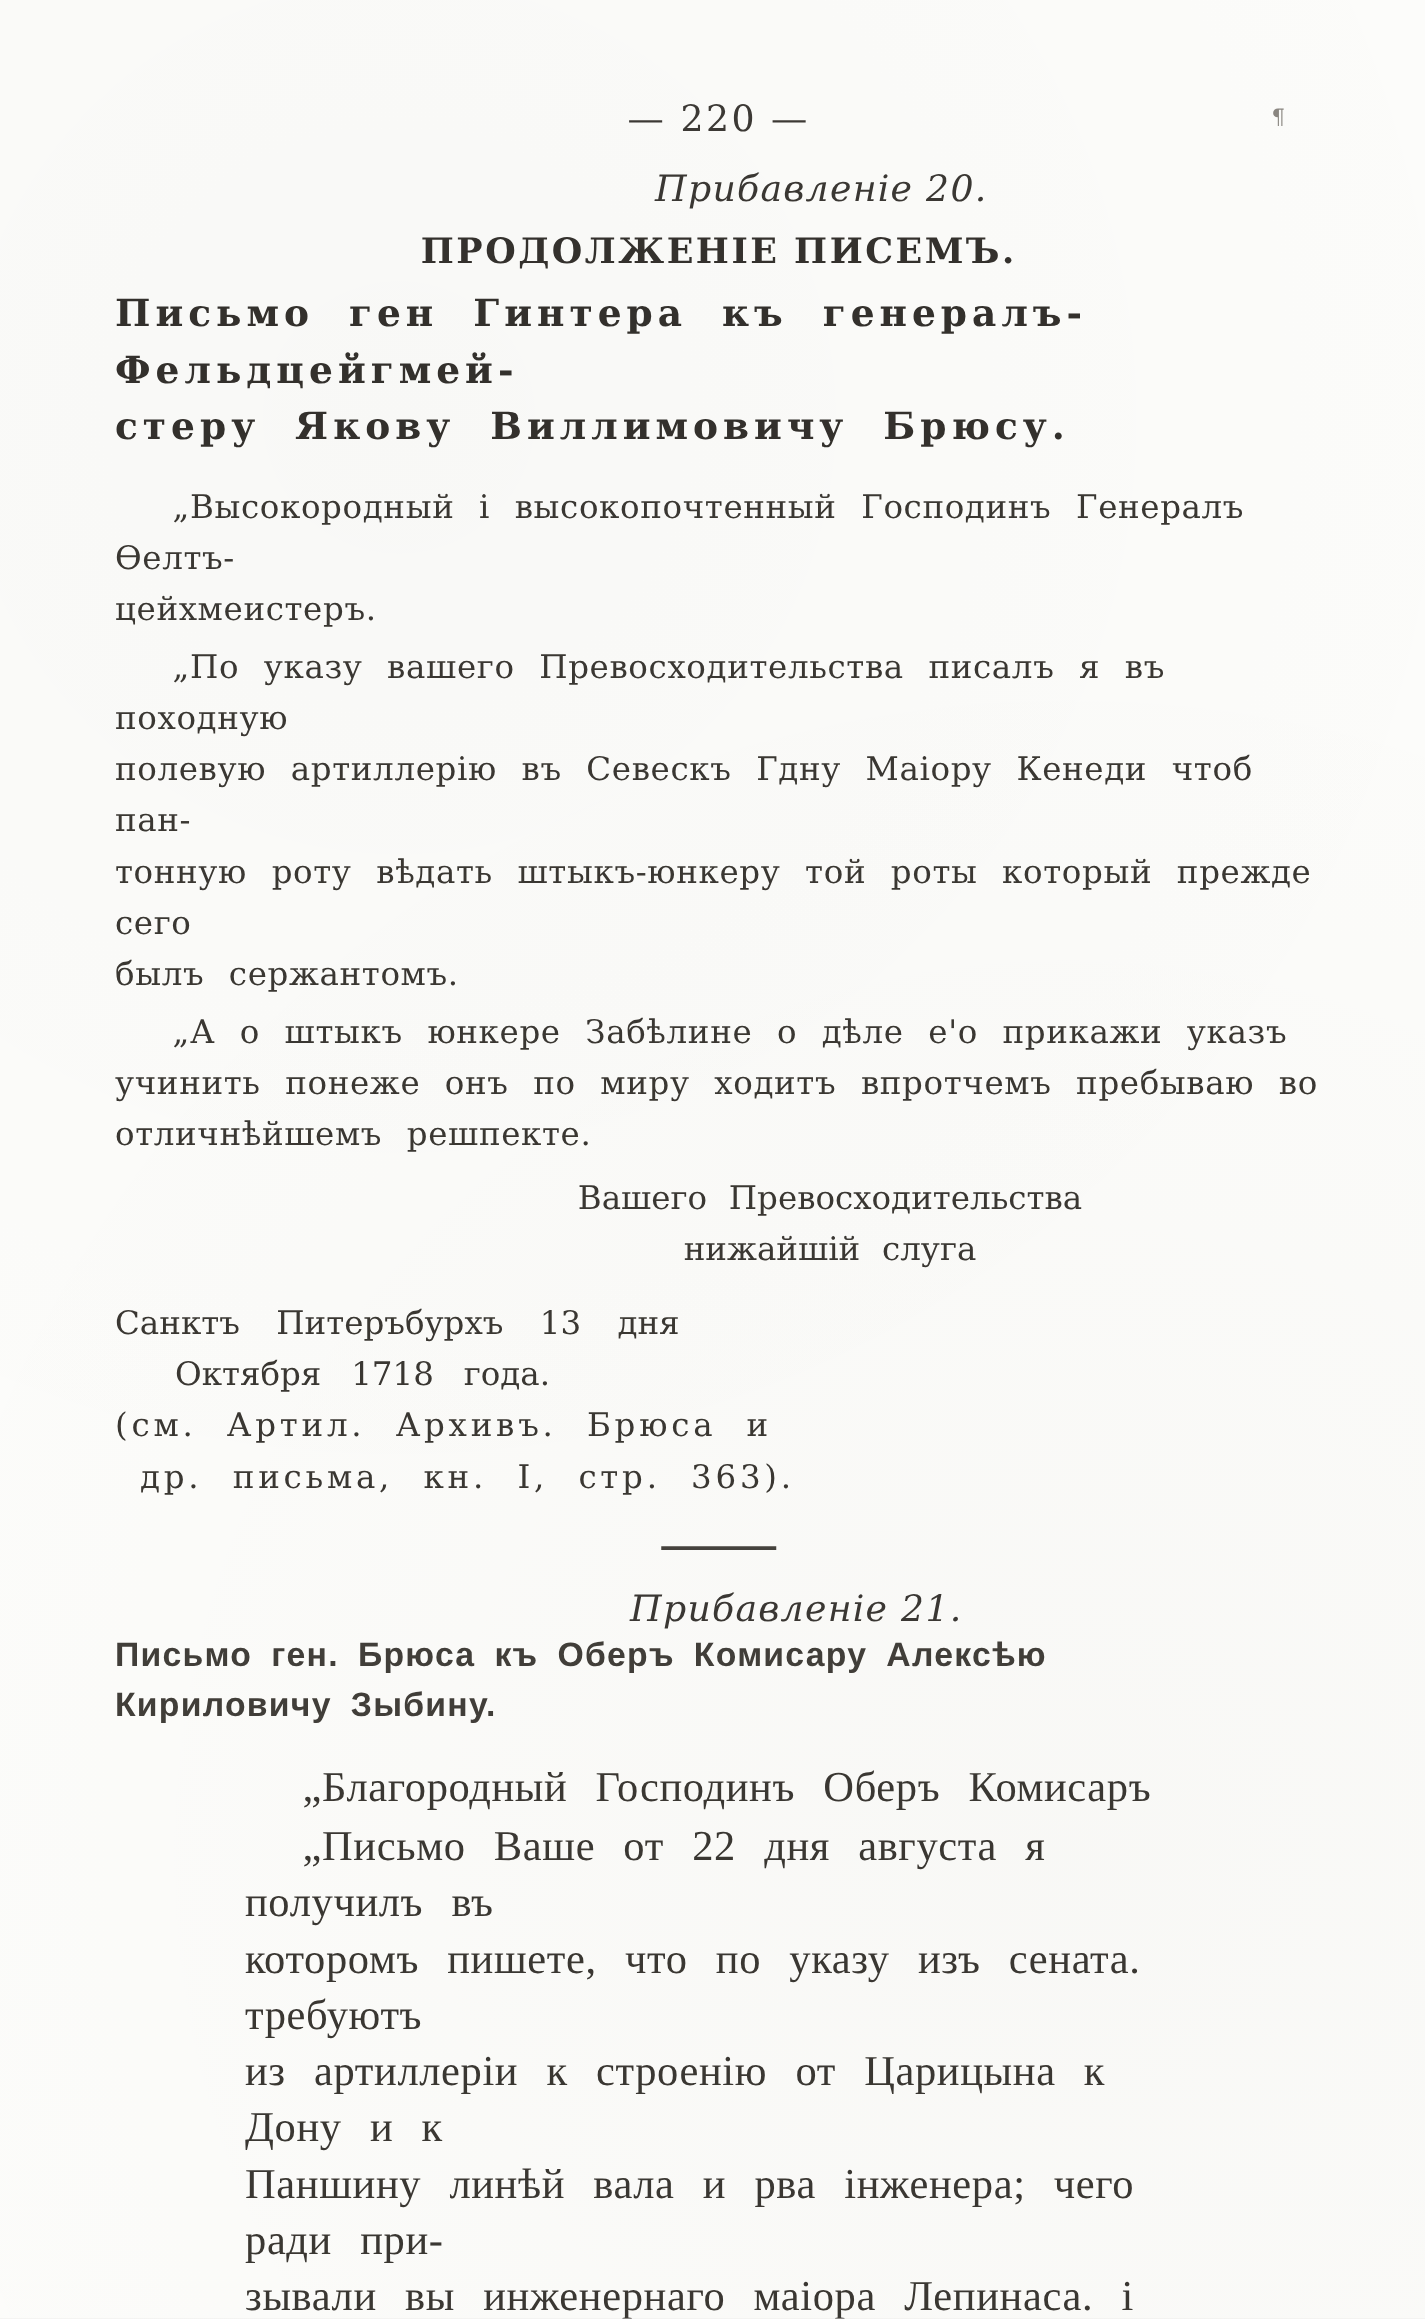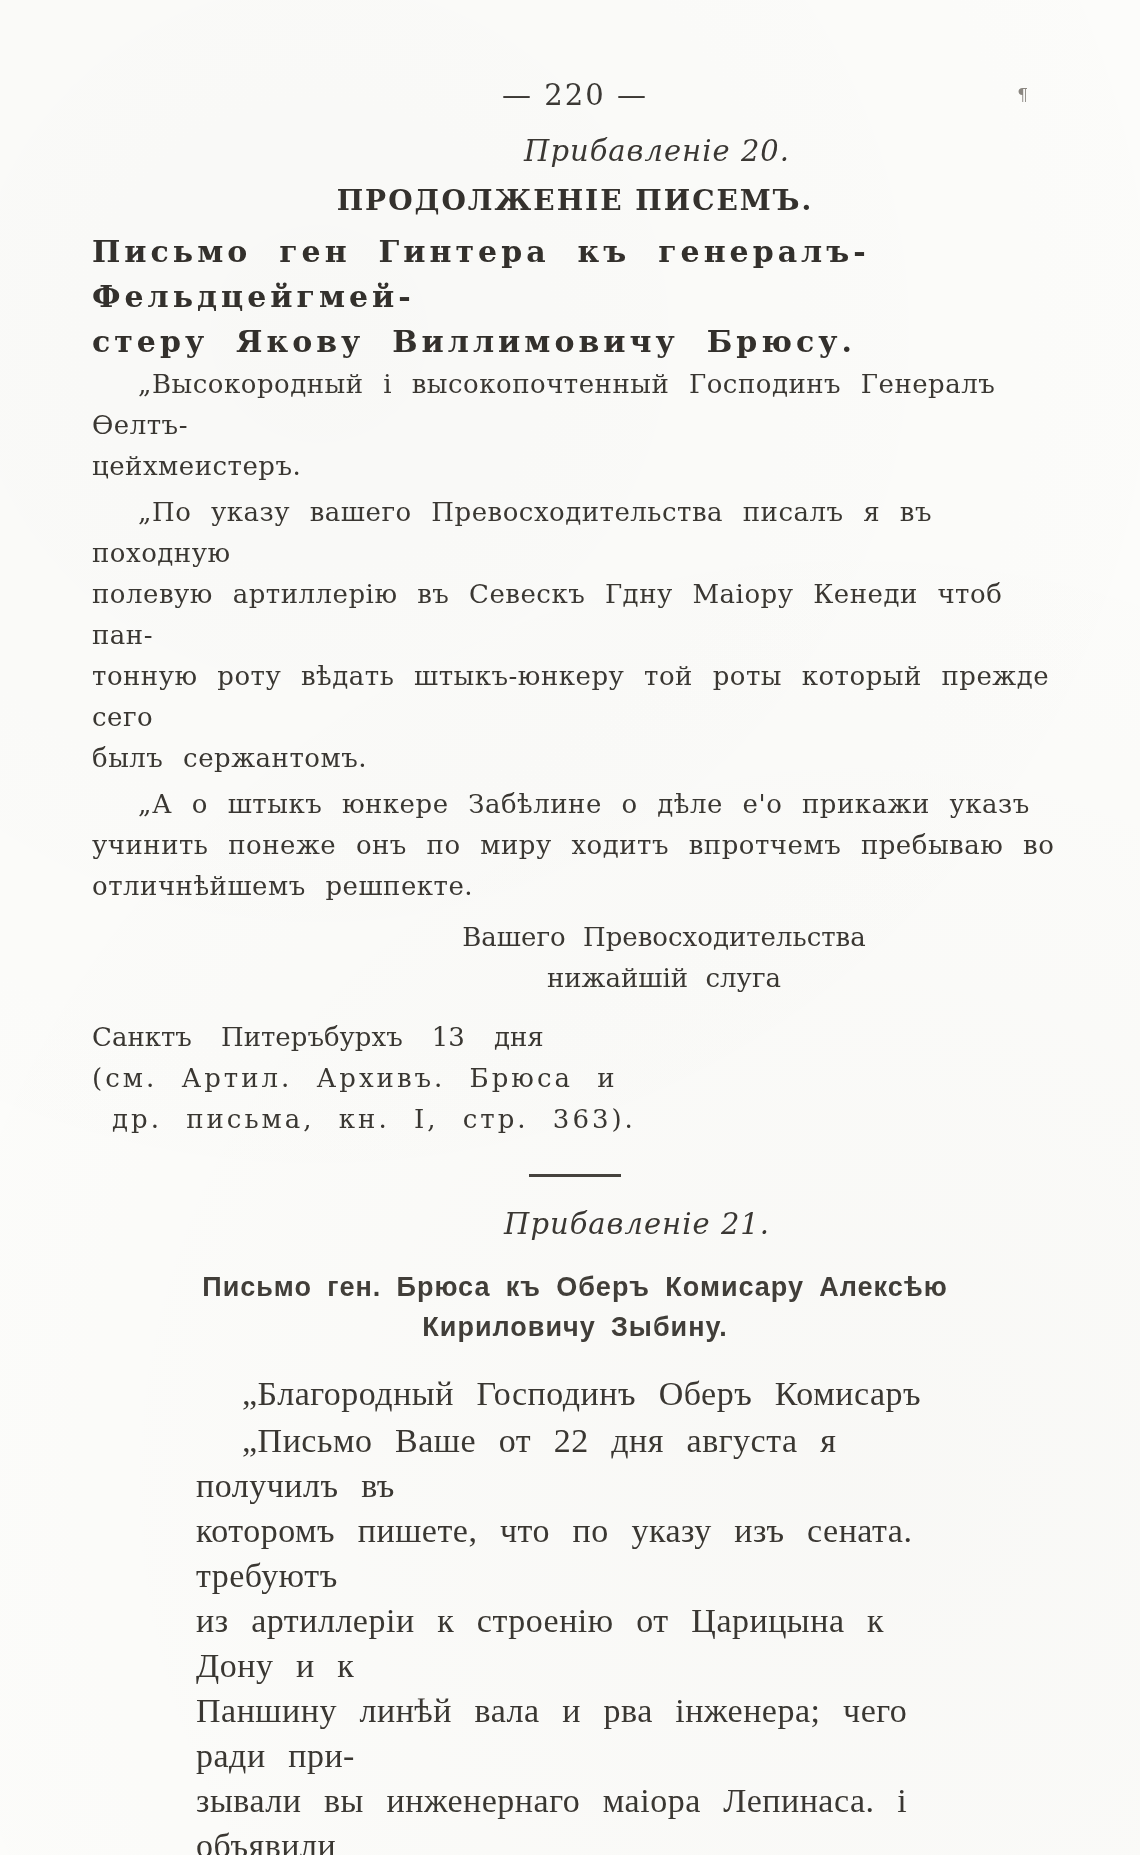--- a/index.html
+++ b/index.html
@@ -42,21 +42,21 @@
     font-size:30px; font-weight:bold;
     letter-spacing:4px; word-spacing:0.45em;
     line-height:45px; color:#33302c;
   }
 
   .body-par{
     font-size:26px; line-height:41px;
     word-spacing:0.42em; letter-spacing:0.5px;
     text-indent:46px; color:#3a3732;
   }
-  .first-par{ }
+  .first-par{ margin-top:22px; }
   .next-par{ margin-top:5px; }
 
   .closing{ margin-top:10px; }
   .closing-line{
     width:440px; margin-left:352px; text-align:center;
     font-size:26px; line-height:41px; word-spacing:0.35em; color:#3a3732;
   }
   .signature{
     width:300px; margin-left:508px; text-align:center;
     font-size:33px; line-height:46px; letter-spacing:1.5px; color:#2f2c28;
@@ -67,21 +67,21 @@
   .dl-1{ margin-left:48px; word-spacing:0.6em; }
   .dl-2{ letter-spacing:3px; word-spacing:0.5em; }
   .dl-3{ letter-spacing:3px; word-spacing:0.5em;margin-left:20px; }
 
   .divider{
     width:92px; height:3px; background:#45423d;
     margin:34px auto 0 auto;
   }
 
   .letter2-heading{
-    margin-top:26px; text-align:center;
+    text-align:left;
     font-family:"Liberation Sans","DejaVu Sans",sans-serif;
     font-size:27px; letter-spacing:1px; word-spacing:0.25em;
     line-height:40px; color:#413e39;
   }
 
   .letter2-block{ margin:24px 108px 0 104px; }
   .letter2-par{
     font-size:34px; line-height:45px;
     word-spacing:0.4em; letter-spacing:0.5px;
     text-indent:46px; color:#3a3732;font-family:Liberation Serif, serif;
@@ -109,20 +109,21 @@
       <p class="body-par next-par">„По указу вашего Превосходительства писалъ я въ походную<br>полевую артиллерію въ Севескъ Гдну Маіору Кенеди чтоб пан-<br>тонную роту вѣдать штыкъ-юнкеру той роты который прежде сего<br>былъ сержантомъ.</p>
       <p class="body-par next-par">„А о штыкъ юнкере Забѣлине о дѣле е'о прикажи указъ<br>учинить понеже онъ по миру ходитъ впротчемъ пребываю во<br>отличнѣйшемъ решпекте.</p>
 
       <div class="closing">
         <div class="closing-line">Вашего Превосходительства</div>
         <div class="closing-line">нижайшій слуга</div>
       </div>
 
       <div class="dateline">
         <div class="dl-0">Санктъ Питеръбурхъ 13 дня</div>
+        <div class="dl-1">Октября 1718 года.</div>
         <div class="dl-2">(см. Артил. Архивъ. Брюса и</div>
         <div class="dl-3">др. письма, кн. I, стр. 363).</div>
       </div>
     </section>
 
     <div class="divider"></div>
 
     <section>
       <div class="appendix-label second">Прибавленіе 21.</div>
 

